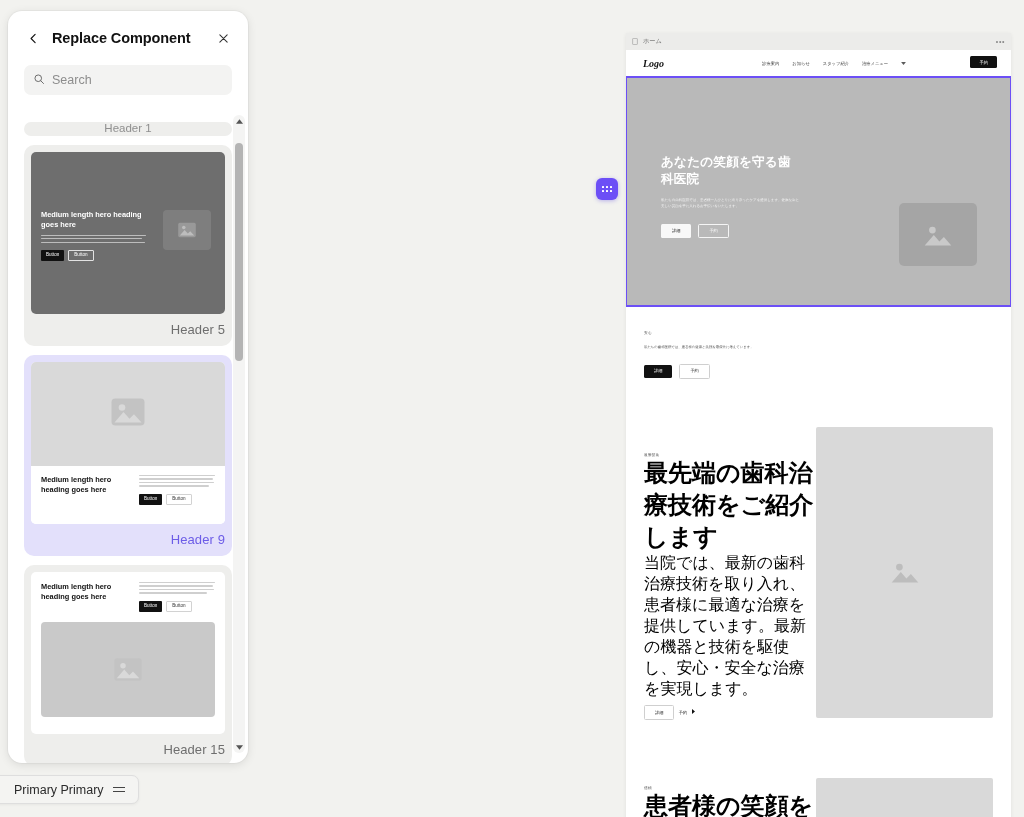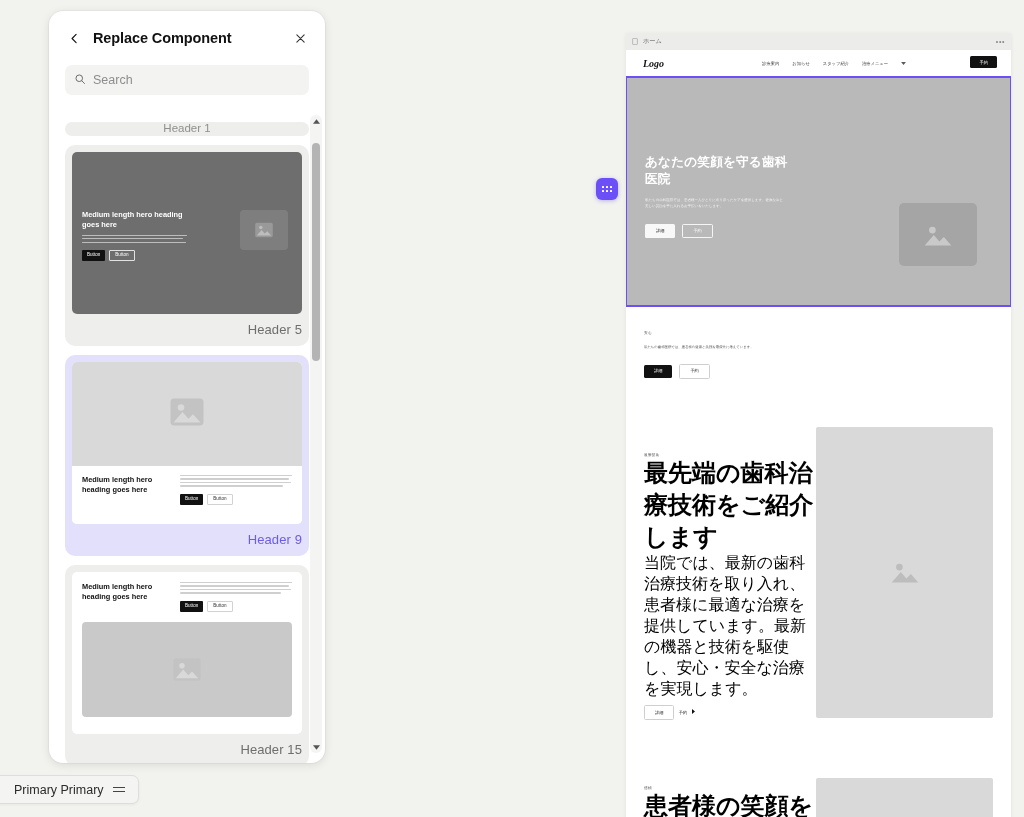--- a/index.html
+++ b/index.html
@@ -7,26 +7,25 @@
     width: 1024px; height: 817px;
     background: #f2f2ef;
     font-family: "Liberation Sans", "DejaVu Sans", sans-serif;
     overflow: hidden;
   }
   body { position: relative; }
 
   
   #replace-panel {
     position: absolute; left: 8px; top: 11px;
-    width: 276px; height: 752px;
+    width: 240px; height: 752px;
     background: #ffffff;
     border-radius: 14px;
     box-shadow: 0 2px 10px rgba(0,0,0,0.10), 0 0 0 1px rgba(0,0,0,0.03);
     overflow: hidden;
-    margin-left: 41px;
   }
   .panel-header {
     height: 54px; display: flex; align-items: center;
     padding: 0 16px; gap: 10px;
   }
   .back-btn {
     width: 18px; height: 18px; display: flex;
     align-items: center; justify-content: center;
     cursor: pointer; color: #111;
   }
@@ -185,21 +184,21 @@
     position: absolute; right: 14px; top: 6px;
     background: #111; color: #fff; font-size: 4.3px;
     padding: 3.6px 9px; border-radius: 1.5px; cursor: pointer;
   }
 
   .hero {
     height: 231px; background: #b9b9b9; position: relative;
     border: 2px solid #6c4ff6;
     margin: 0 -1px;
   }
-  .hero-inner { padding: 76px 0 0 18px; width: 168px; }
+  .hero-inner { padding: 76px 0 0 34px; width: 168px; }
   .hero h1 {
     font-size: 12.6px; font-weight: 700; color: #fff;
     line-height: 1.36; letter-spacing: 0.2px;
   }
   .hero .sub { margin-top: 9px; width: 140px; }
   .hero .sub .t { font-size: 3.5px; color: #f2f2f2; line-height: 1.75; }
   .hero .btns { display: flex; gap: 7px; margin-top: 14px; }
   .hero-btn {
     font-size: 4.2px; color: #fff; border: 0.7px solid rgba(255,255,255,0.85);
     padding: 4px 10px; border-radius: 1.5px; cursor: pointer; line-height: 1;

